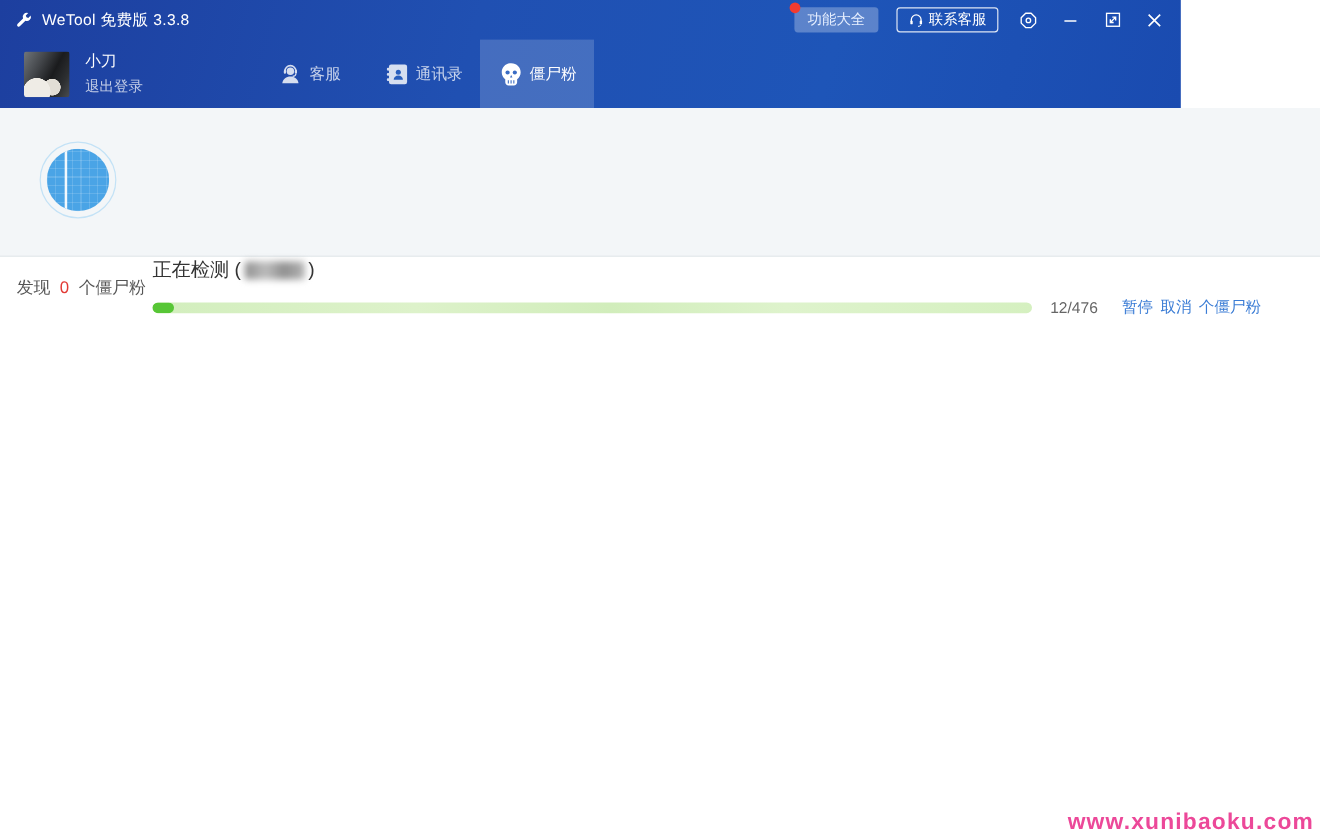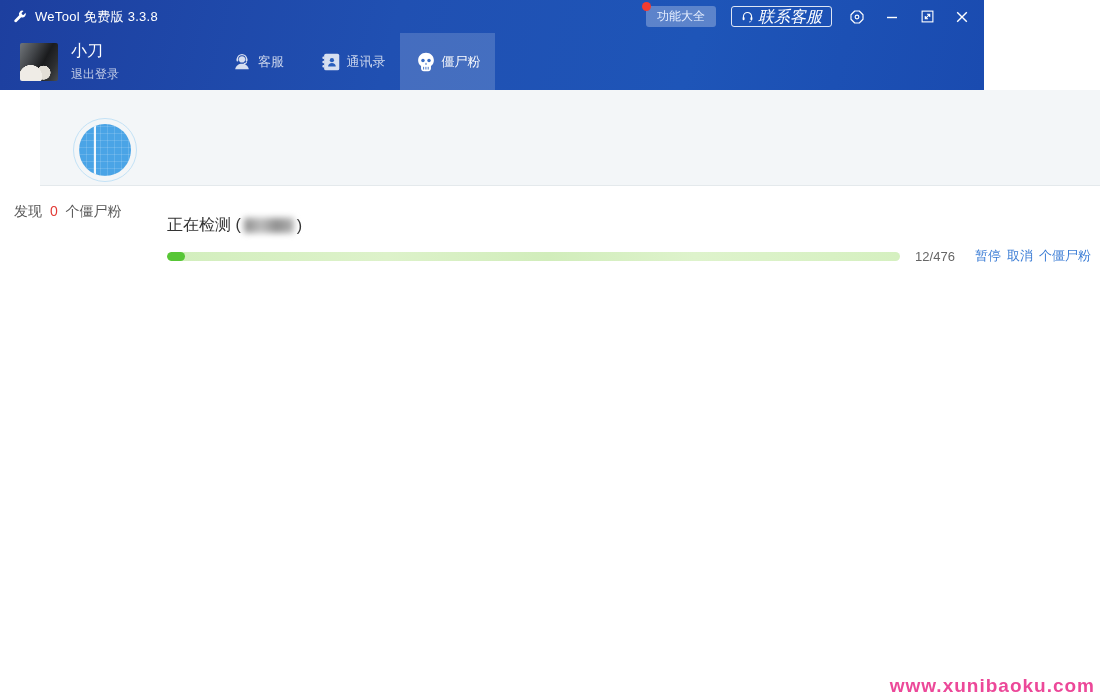--- a/index.html
+++ b/index.html
@@ -24,53 +24,53 @@
   .btn-features {
     position:relative; font-size:12px; color:#e8f0ff;
     background:rgba(255,255,255,.28); border:none; border-radius:3px;
     padding:3px 11px; cursor:pointer; line-height:15px;
   }
   .notif-dot {
     position:absolute; left:-4px; top:-4px; width:9px; height:9px;
     border-radius:50%; background:#f23b30;
   }
   .btn-support {
-    display:flex; align-items:center; gap:4px; font-size:16px; color:#fff;
+    display:flex; align-items:center; gap:4px; font-size:12px; color:#fff;
     background:transparent; border:1px solid rgba(255,255,255,.85);
-    border-radius:3px; padding:2px 9px; cursor:pointer; line-height:15px;font-style:italic;
+    border-radius:3px; padding:2px 9px; cursor:pointer; line-height:15px;
   }
   .win-btn {
     background:none; border:none; padding:0; width:20px; height:20px;
     display:flex; align-items:center; justify-content:center; cursor:pointer;
   }
   
   .navbar { height:57px; display:flex; align-items:center; padding-left:20px; position:relative; }
   .avatar {
     width:38px; height:38px; border-radius:2px; flex:0 0 38px;
     background:
       radial-gradient(circle at 28% 88%, #efece6 0 26%, rgba(0,0,0,0) 27%),
       radial-gradient(circle at 62% 78%, #e2ded6 0 18%, rgba(0,0,0,0) 19%),
       linear-gradient(118deg, #70757a 0%, #43464a 32%, #1a1b1d 58%, #2d2f31 80%, #4a4d50 100%);
   }
   .user-meta { margin-left:13px; display:flex; flex-direction:column; gap:4px; }
-  .user-name { color:#fff; font-size:16px; }
+  .user-name { color:#fff; font-size:13px; }
   .user-logout { color:rgba(255,255,255,.72); font-size:12px; cursor:pointer; }
   .tabs { position:absolute; left:210px; top:0; height:57px; display:flex; }
   .tab {
     width:95px; height:57px; display:flex; flex-direction:row;
     align-items:center; justify-content:center; gap:5px; cursor:pointer;
   }
   .tab.active { background:rgba(255,255,255,.17); }
   .tab-icon { height:22px; display:flex; align-items:center; opacity:.82; }
   .tab.active .tab-icon { opacity:1; }
   .tab-label { font-size:13px; color:rgba(255,255,255,.75); }
   .tab.active .tab-label { color:#fff; }
   
   .panel {
-    height:96px; background:#f3f6f8; border-bottom:1px solid #e4e9ec; position:relative;margin-left:40px;
+    height:124px; background:#f3f6f8; border-bottom:1px solid #e4e9ec; position:relative;
   }
   .radar {
     position:absolute; left:33px; top:28px; width:64px; height:64px;
     border:1px solid #c3e2f6; border-radius:50%;
     display:flex; align-items:center; justify-content:center;
   }
   .radar-inner {
     width:52px; height:52px; border-radius:50%; overflow:hidden; position:relative;
     background:
       repeating-linear-gradient(0deg, rgba(255,255,255,.14) 0 1px, rgba(0,0,0,0) 1px 7px),

